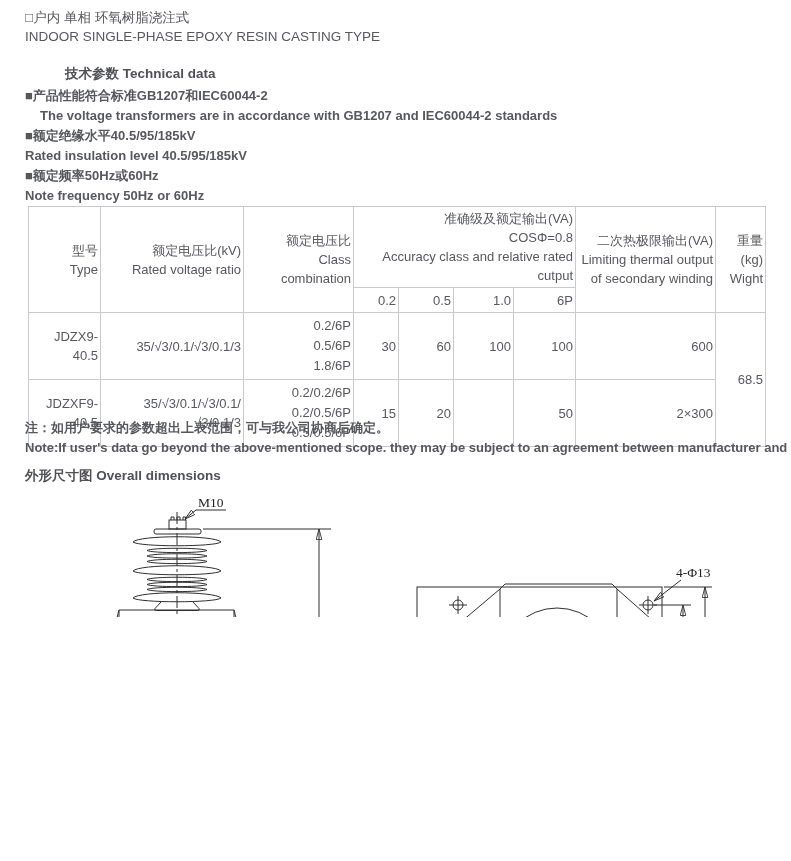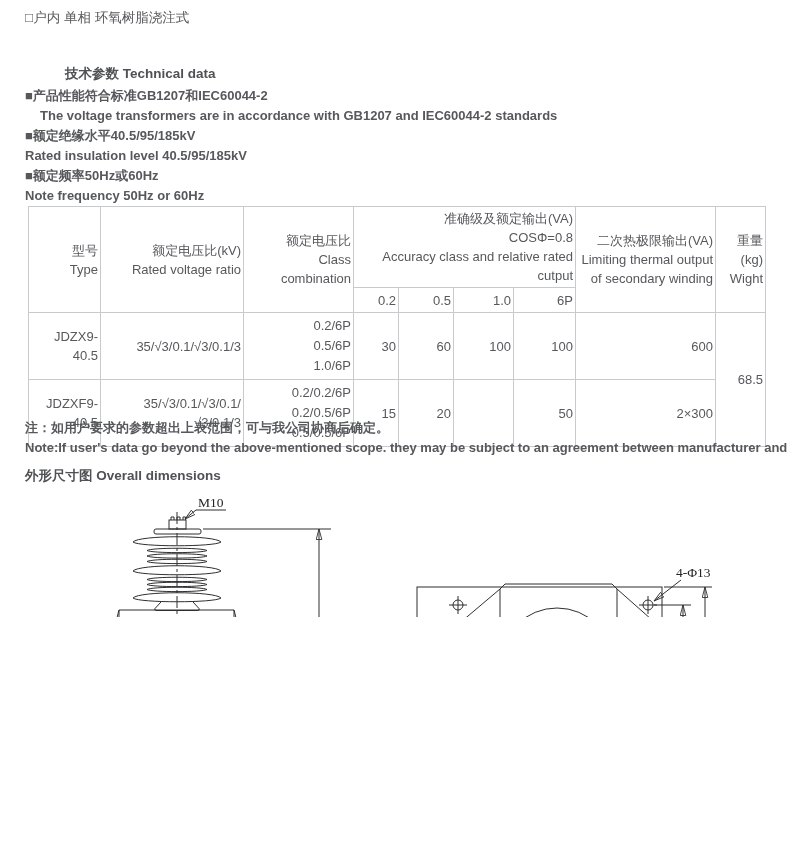--- a/index.html
+++ b/index.html
@@ -35,20 +35,21 @@
   }
   .thin{stroke-width:0.7;}
   .cl{stroke-dasharray:12 3 3 3;stroke-width:0.7;}
 </style>
 </head>
 <body>
 
 <div class="page">
 
   <div class="abs t14" style="left:25px;top:8px;">□户内 单相 环氧树脂浇注式</div>
+  <div class="abs t14" style="left:25px;top:27px;">INDOOR SINGLE-PHASE EPOXY RESIN CASTING TYPE</div>
 
   <div class="abs t14 bold" style="left:25px;top:64px;margin-left:40px;">技术参数 Technical data</div>
   <div class="abs t13" style="left:25px;top:86px;">■产品性能符合标准GB1207和IEC60044-2</div>
   <div class="abs t13" style="left:25px;top:106px;margin-left:15px;">The voltage transformers are in accordance with GB1207 and IEC60044-2 standards</div>
   <div class="abs t13" style="left:25px;top:126px;">■额定绝缘水平40.5/95/185kV</div>
   <div class="abs t13" style="left:25px;top:146px;">Rated insulation level 40.5/95/185kV</div>
   <div class="abs t13" style="left:25px;top:166px;">■额定频率50Hz或60Hz</div>
   <div class="abs t13" style="left:25px;top:186px;">Note frequency 50Hz or 60Hz</div>
 
   <table class="spec">
@@ -97,21 +98,21 @@
       <td>0.5</td>
       <td>1.0</td>
       <td>6P</td>
     </tr>
     <tr class="tr-b">
       <td>JDZX9-40.5</td>
       <td>35/√3/0.1/√3/0.1/3</td>
       <td class="cls">
         <div>0.2/6P</div>
         <div>0.5/6P</div>
-        <div>1.0/6P</div>
+        <div>1.8/6P</div>
       </td>
       <td>30</td>
       <td>60</td>
       <td>100</td>
       <td>100</td>
       <td>600</td>
       <td rowspan="2">68.5</td>
     </tr>
     <tr class="tr-b">
       <td>JDZXF9-40.5</td>

